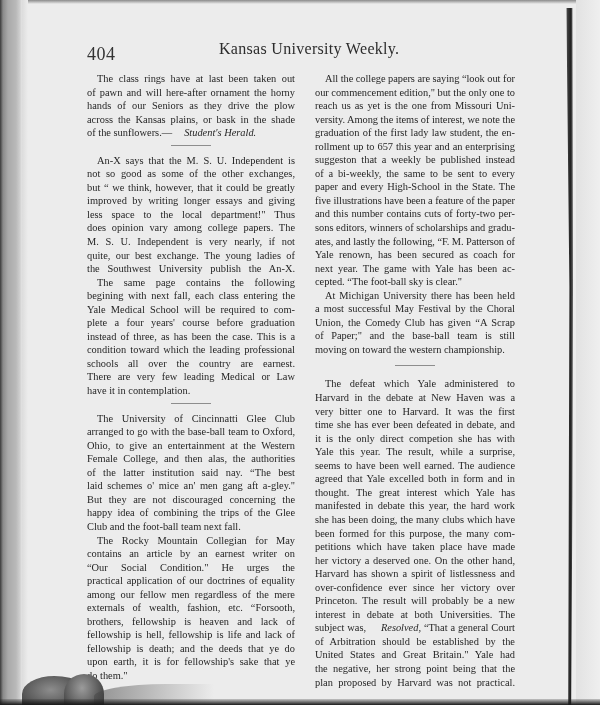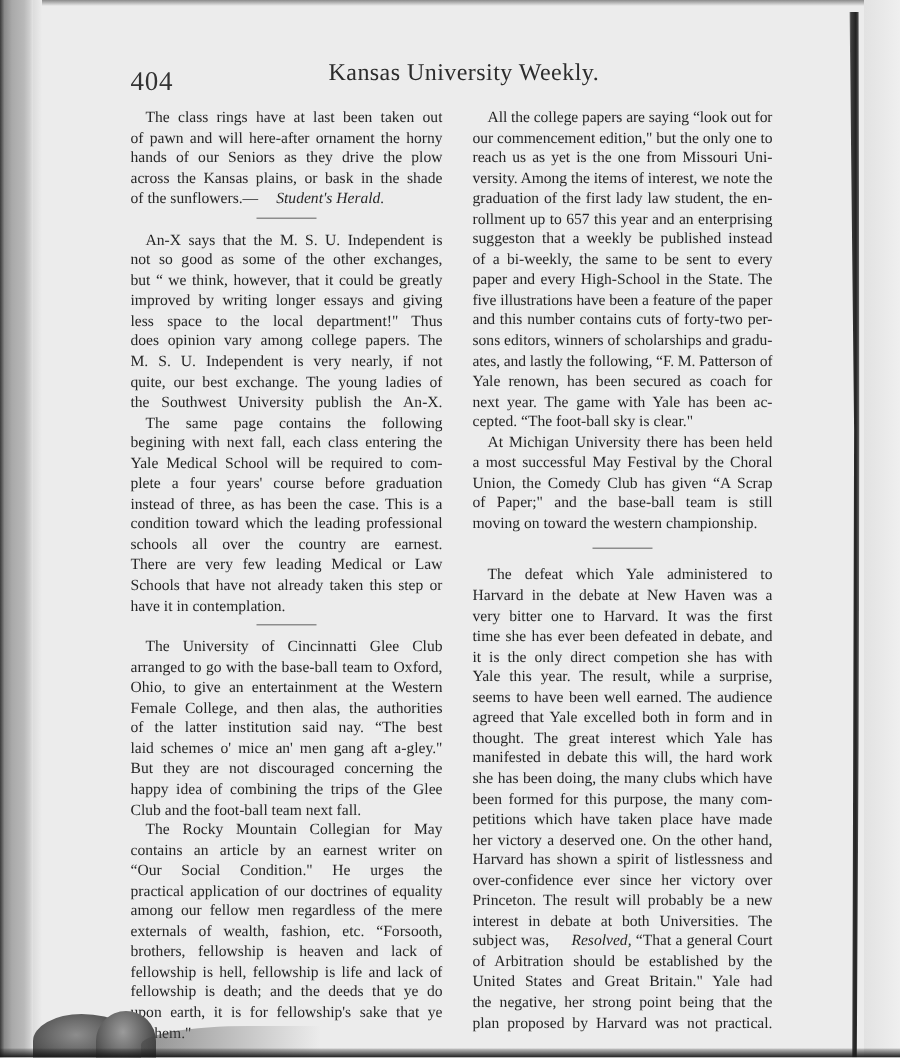--- a/index.html
+++ b/index.html
@@ -113,21 +113,20 @@
     <span class="line">quite, our best exchange.  The young ladies of</span>
     <span class="line">the Southwest University publish the An-X.</span>
     <span class="line first">The same page contains the following</span>
     <span class="line">begining with next fall, each class entering the</span>
     <span class="line">Yale Medical School will be required to com-</span>
     <span class="line">plete a four years' course before graduation</span>
     <span class="line">instead of three, as has been the case.  This is a</span>
     <span class="line">condition toward which the leading professional</span>
     <span class="line">schools all over the country are earnest.</span>
     <span class="line">There are very few leading Medical or Law</span>
-    <span class="line">Schools that have not already taken this step or</span>
     <span class="line last">have it in contemplation.</span>
   </div>
   <div class="rule"></div>
   <div>
     <span class="line first">The University of Cincinnatti Glee Club</span>
     <span class="line">arranged to go with the base-ball team to Oxford,</span>
     <span class="line">Ohio, to give an entertainment at the Western</span>
     <span class="line">Female College, and then alas, the authorities</span>
     <span class="line">of the latter institution said nay.   “The best</span>
     <span class="line">laid schemes o' mice an' men gang aft a-gley."</span>
@@ -176,21 +175,21 @@
   <div>
     <span class="line first">The  defeat  which Yale  administered to</span>
     <span class="line">Harvard in the debate at New Haven was a</span>
     <span class="line">very bitter one to Harvard.  It was the first</span>
     <span class="line">time she has ever been defeated in debate, and</span>
     <span class="line">it is the only direct competion she has with</span>
     <span class="line">Yale this year.  The result, while a surprise,</span>
     <span class="line">seems to have been well earned.  The audience</span>
     <span class="line">agreed that Yale excelled both in form and in</span>
     <span class="line">thought.  The great interest which Yale has</span>
-    <span class="line">manifested in debate this will, the hard work</span>
+    <span class="line">manifested in debate this year, the hard work</span>
     <span class="line">she has been doing, the many clubs which have</span>
     <span class="line">been formed for this purpose, the many com-</span>
     <span class="line">petitions which have taken place have made</span>
     <span class="line">her victory a deserved one.  On the other hand,</span>
     <span class="line">Harvard has shown a spirit of listlessness and</span>
     <span class="line">over-confidence ever since her victory over</span>
     <span class="line">Princeton.  The result will probably be a new</span>
     <span class="line">interest in debate at both Universities.  The</span>
     <span class="line"><span>subject was, </span><span class="italic">Resolved,</span><span>  “That a general Court</span></span>
     <span class="line">of Arbitration should be established by the</span>

